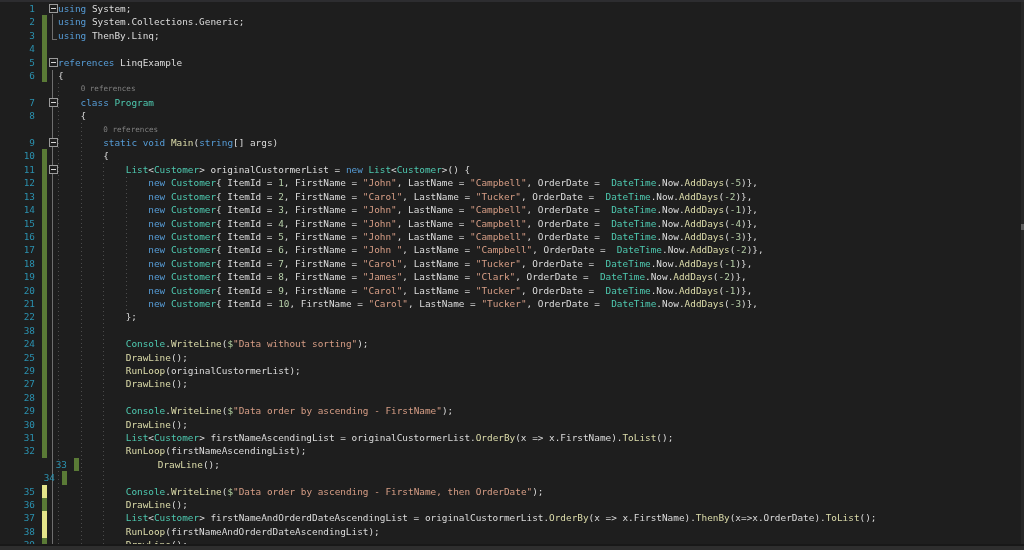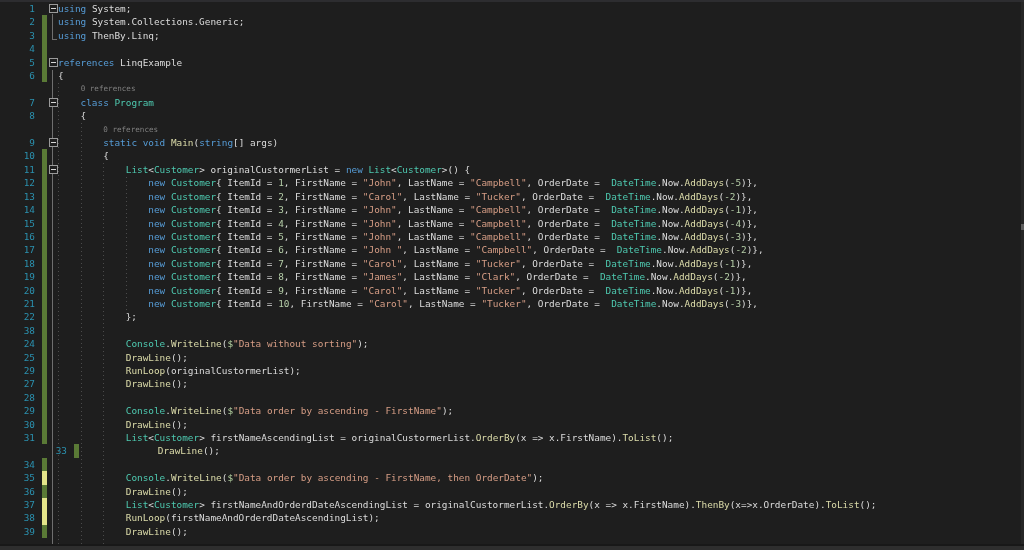--- a/index.html
+++ b/index.html
@@ -74,22 +74,23 @@
       <div class="row"><span class="ln" style="color: rgb(43, 145, 175);">22</span><span class="bar" style="background: rgb(90, 122, 54);"></span><span class="fold"></span><span class="code"><span style="color: rgb(220, 220, 220);">            };</span></span></div>
       <div class="row"><span class="ln" style="color: rgb(43, 145, 175);">38</span><span class="bar" style="background: rgb(90, 122, 54);"></span><span class="fold"></span><span class="code"></span></div>
       <div class="row"><span class="ln" style="color: rgb(43, 145, 175);">24</span><span class="bar" style="background: rgb(90, 122, 54);"></span><span class="fold"></span><span class="code"><span style="color: rgb(220, 220, 220);">            </span><span style="color: rgb(78, 201, 176);">Console</span><span style="color: rgb(220, 220, 220);">.</span><span style="color: rgb(220, 220, 170);">WriteLine</span><span style="color: rgb(220, 220, 220);">(</span><span style="color: rgb(184, 215, 163);">$</span><span style="color: rgb(214, 157, 133);">"Data without sorting"</span><span style="color: rgb(220, 220, 220);">);</span></span></div>
       <div class="row"><span class="ln" style="color: rgb(43, 145, 175);">25</span><span class="bar" style="background: rgb(90, 122, 54);"></span><span class="fold"></span><span class="code"><span style="color: rgb(220, 220, 220);">            </span><span style="color: rgb(220, 220, 170);">DrawLine</span><span style="color: rgb(220, 220, 220);">();</span></span></div>
       <div class="row"><span class="ln" style="color: rgb(43, 145, 175);">29</span><span class="bar" style="background: rgb(90, 122, 54);"></span><span class="fold"></span><span class="code"><span style="color: rgb(220, 220, 220);">            </span><span style="color: rgb(220, 220, 170);">RunLoop</span><span style="color: rgb(220, 220, 220);">(originalCustormerList);</span></span></div>
       <div class="row"><span class="ln" style="color: rgb(43, 145, 175);">27</span><span class="bar" style="background: rgb(90, 122, 54);"></span><span class="fold"></span><span class="code"><span style="color: rgb(220, 220, 220);">            </span><span style="color: rgb(220, 220, 170);">DrawLine</span><span style="color: rgb(220, 220, 220);">();</span></span></div>
       <div class="row"><span class="ln" style="color: rgb(43, 145, 175);">28</span><span class="bar" style="background: rgb(90, 122, 54);"></span><span class="fold"></span><span class="code"></span></div>
       <div class="row"><span class="ln" style="color: rgb(43, 145, 175);">29</span><span class="bar" style="background: rgb(90, 122, 54);"></span><span class="fold"></span><span class="code"><span style="color: rgb(220, 220, 220);">            </span><span style="color: rgb(78, 201, 176);">Console</span><span style="color: rgb(220, 220, 220);">.</span><span style="color: rgb(220, 220, 170);">WriteLine</span><span style="color: rgb(220, 220, 220);">(</span><span style="color: rgb(184, 215, 163);">$</span><span style="color: rgb(214, 157, 133);">"Data order by ascending - FirstName"</span><span style="color: rgb(220, 220, 220);">);</span></span></div>
       <div class="row"><span class="ln" style="color: rgb(43, 145, 175);">30</span><span class="bar" style="background: rgb(90, 122, 54);"></span><span class="fold"></span><span class="code"><span style="color: rgb(220, 220, 220);">            </span><span style="color: rgb(220, 220, 170);">DrawLine</span><span style="color: rgb(220, 220, 220);">();</span></span></div>
       <div class="row"><span class="ln" style="color: rgb(43, 145, 175);">31</span><span class="bar" style="background: rgb(90, 122, 54);"></span><span class="fold"></span><span class="code"><span style="color: rgb(220, 220, 220);">            </span><span style="color: rgb(78, 201, 176);">List</span><span style="color: rgb(220, 220, 220);">&lt;</span><span style="color: rgb(78, 201, 176);">Customer</span><span style="color: rgb(220, 220, 220);">&gt; firstNameAscendingList = originalCustormerList.</span><span style="color: rgb(220, 220, 170);">OrderBy</span><span style="color: rgb(220, 220, 220);">(x =&gt; x.FirstName).</span><span style="color: rgb(220, 220, 170);">ToList</span><span style="color: rgb(220, 220, 220);">();</span></span></div>
+      <div class="row"><span class="ln" style="color: rgb(43, 145, 175);">32</span><span class="bar" style="background: rgb(90, 122, 54);"></span><span class="fold"></span><span class="code"><span style="color: rgb(220, 220, 220);">            </span><span style="color: rgb(220, 220, 170);">RunLoop</span><span style="color: rgb(220, 220, 220);">(firstNameAscendingList);</span></span></div>
       <div class="row"><span class="ln" style="color: rgb(43, 145, 175); padding-left: 32px;">33</span><span class="bar" style="background: rgb(90, 122, 54);"></span><span class="fold"></span><span class="code"><span style="color: rgb(220, 220, 220);">            </span><span style="color: rgb(220, 220, 170);">DrawLine</span><span style="color: rgb(220, 220, 220);">();</span></span></div>
-      <div class="row"><span class="ln" style="color: rgb(43, 145, 175);">34</span><span class="bar" style="background: rgb(90, 122, 54);"></span><span class="fold"></span><span class="code"></span></div>
+      <div class="row"><span class="ln" style="color: rgb(43, 145, 175); padding-left: 20px;">34</span><span class="bar" style="background: rgb(90, 122, 54);"></span><span class="fold"></span><span class="code"></span></div>
       <div class="row"><span class="ln" style="color: rgb(43, 145, 175);">35</span><span class="bar" style="background: rgb(229, 229, 138);"></span><span class="fold"></span><span class="code"><span style="color: rgb(220, 220, 220);">            </span><span style="color: rgb(78, 201, 176);">Console</span><span style="color: rgb(220, 220, 220);">.</span><span style="color: rgb(220, 220, 170);">WriteLine</span><span style="color: rgb(220, 220, 220);">(</span><span style="color: rgb(184, 215, 163);">$</span><span style="color: rgb(214, 157, 133);">"Data order by ascending - FirstName, then OrderDate"</span><span style="color: rgb(220, 220, 220);">);</span></span></div>
       <div class="row"><span class="ln" style="color: rgb(43, 145, 175);">36</span><span class="bar" style="background: rgb(90, 122, 54);"></span><span class="fold"></span><span class="code"><span style="color: rgb(220, 220, 220);">            </span><span style="color: rgb(220, 220, 170);">DrawLine</span><span style="color: rgb(220, 220, 220);">();</span></span></div>
       <div class="row"><span class="ln" style="color: rgb(43, 145, 175);">37</span><span class="bar" style="background: rgb(229, 229, 138);"></span><span class="fold"></span><span class="code"><span style="color: rgb(220, 220, 220);">            </span><span style="color: rgb(78, 201, 176);">List</span><span style="color: rgb(220, 220, 220);">&lt;</span><span style="color: rgb(78, 201, 176);">Customer</span><span style="color: rgb(220, 220, 220);">&gt; firstNameAndOrderdDateAscendingList = originalCustormerList.</span><span style="color: rgb(220, 220, 170);">OrderBy</span><span style="color: rgb(220, 220, 220);">(x =&gt; x.FirstName).</span><span style="color: rgb(220, 220, 170);">ThenBy</span><span style="color: rgb(220, 220, 220);">(x=&gt;x.OrderDate).</span><span style="color: rgb(220, 220, 170);">ToList</span><span style="color: rgb(220, 220, 220);">();</span></span></div>
       <div class="row"><span class="ln" style="color: rgb(43, 145, 175);">38</span><span class="bar" style="background: rgb(229, 229, 138);"></span><span class="fold"></span><span class="code"><span style="color: rgb(220, 220, 220);">            </span><span style="color: rgb(220, 220, 170);">RunLoop</span><span style="color: rgb(220, 220, 220);">(firstNameAndOrderdDateAscendingList);</span></span></div>
       <div class="row"><span class="ln" style="color: rgb(43, 145, 175);">39</span><span class="bar" style="background: rgb(90, 122, 54);"></span><span class="fold"></span><span class="code"><span style="color: rgb(220, 220, 220);">            </span><span style="color: rgb(220, 220, 170);">DrawLine</span><span style="color: rgb(220, 220, 220);">();</span></span></div>
     </div>
 
   <div class="vscroll">
     <div class="scroll-mark"></div>
   </div>

